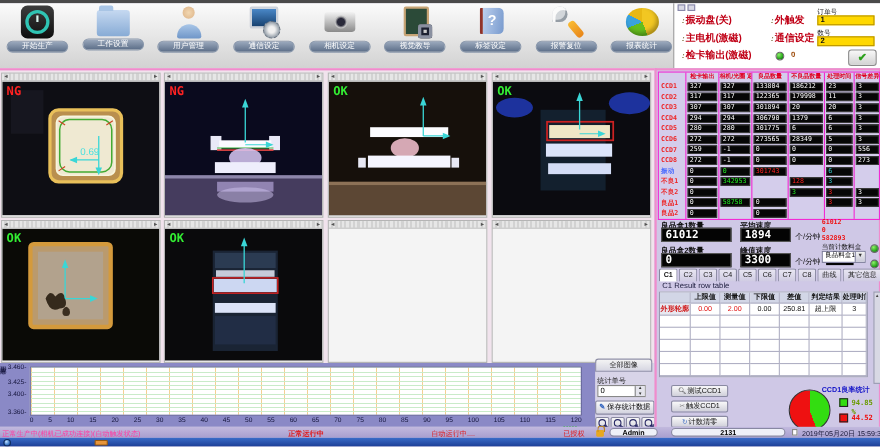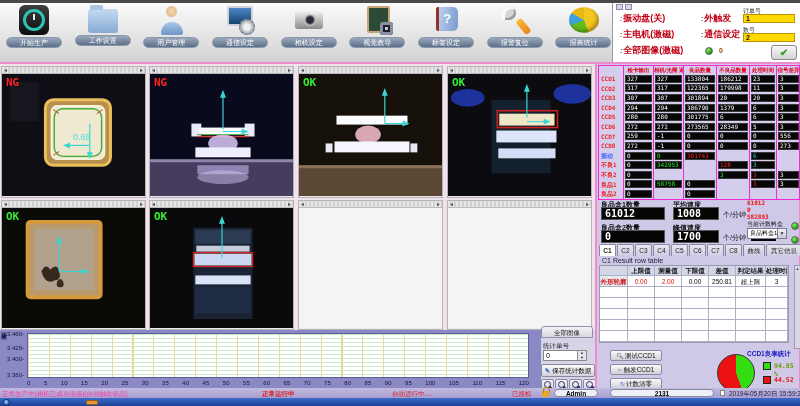--- a/index.html
+++ b/index.html
@@ -165,21 +165,21 @@
       <span class="ticon i-pie"></span>
       <span class="tlabel">报表统计</span>
     </div>
   </div>
 
 <div id="status-panel" class="abs">
   <span class="winctl" style="left:3px;top:1px"></span>
   <span class="winctl" style="left:12px;top:1px"></span>
   <span class="sp-red" style="left:7px;top:9px"><i class="sp-dots">:</i><b>振动盘(关)</b></span>
   <span class="sp-red" style="left:7px;top:25px"><i class="sp-dots">:</i><b>主电机(激磁)</b></span>
-  <span class="sp-red" style="left:7px;top:41px"><i class="sp-dots">:</i><b>全部图像(激磁)</b></span>
+  <span class="sp-red" style="left:7px;top:41px"><i class="sp-dots">:</i><b>检卡输出(激磁)</b></span>
   <span class="sp-red" style="left:88px;top:9px"><i class="sp-dots">:</i><b>外触发</b></span>
   <span class="sp-red" style="left:88px;top:25px"><i class="sp-dots">:</i><b>通信设定</b></span>
   <span class="led" style="left:92px;top:44px"></span>
   <span class="sp-red" style="left:106px;top:44px;color:#994400;font-size:7px">0</span>
   <span class="sp-yellow-label" style="left:130px;top:4px">订单号</span>
   <div class="sp-yellow" style="left:130px;top:11px">1</div>
   <span class="sp-yellow-label" style="left:130px;top:23px">数号</span>
   <div class="sp-yellow" style="left:130px;top:30px">2</div>
   <div id="confirm-btn">✔</div>
 </div>
@@ -668,30 +668,30 @@
         </div>
         <div class="st-cell" style="width: 33px;"></div>
         <div class="st-cell" style="width: 27px;"></div>
         <div class="st-cell" style="width: 24px;"></div>
       </div>
     </div>
 
   <span class="blk-label" style="left:4px;top:136px">良品盒1数量</span>
   <span class="blk-label" style="left:76px;top:136px">平均速度</span>
   <div class="blk-field" style="left:4px;top:143px;width:64px;height:13px">61012</div>
-  <div class="blk-field" style="left:76px;top:143px;width:46px;height:13px">1008</div>
+  <div class="blk-field" style="left:76px;top:143px;width:46px;height:13px">1894</div>
   <span class="blk-label" style="left:126px;top:146px;font-weight:normal">个/分钟</span>
   <span class="red-small" style="left:150px;top:135px">61012</span>
   <span class="red-small" style="left:150px;top:142px">0</span>
   <span class="red-small" style="left:150px;top:149px">582893</span>
 
   <span class="blk-label" style="left:4px;top:159px">良品盒2数量</span>
   <span class="blk-label" style="left:76px;top:159px">峰值速度</span>
   <div class="blk-field" style="left:4px;top:166px;width:64px;height:13px">0</div>
-  <div class="blk-field" style="left:76px;top:166px;width:46px;height:13px">1700</div>
+  <div class="blk-field" style="left:76px;top:166px;width:46px;height:13px">3300</div>
   <span class="blk-label" style="left:126px;top:169px;font-weight:normal">个/分钟</span>
   <div id="pct-box">29.48</div>
   <span id="pct-unit">%</span>
   <div id="hopper-label">当前计数料盒</div>
   <div id="hopper-combo"><span>良品料盒1</span><span class="dd">▼</span></div>
   <span class="led" style="left:194px;top:158px"></span>
   <span class="led" style="left:194px;top:172px"></span>
 
   <div id="tab-bar">
       <div class="tab active" style="width: 17px; padding: 0px;">C1</div>

